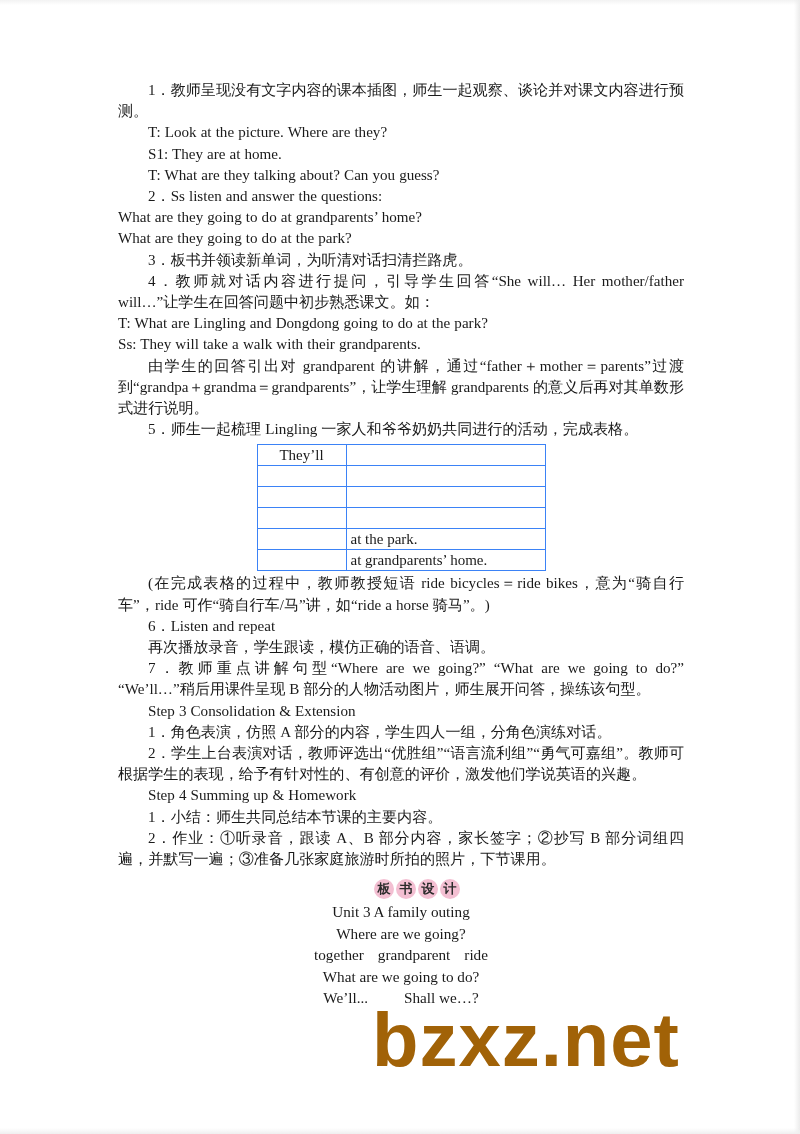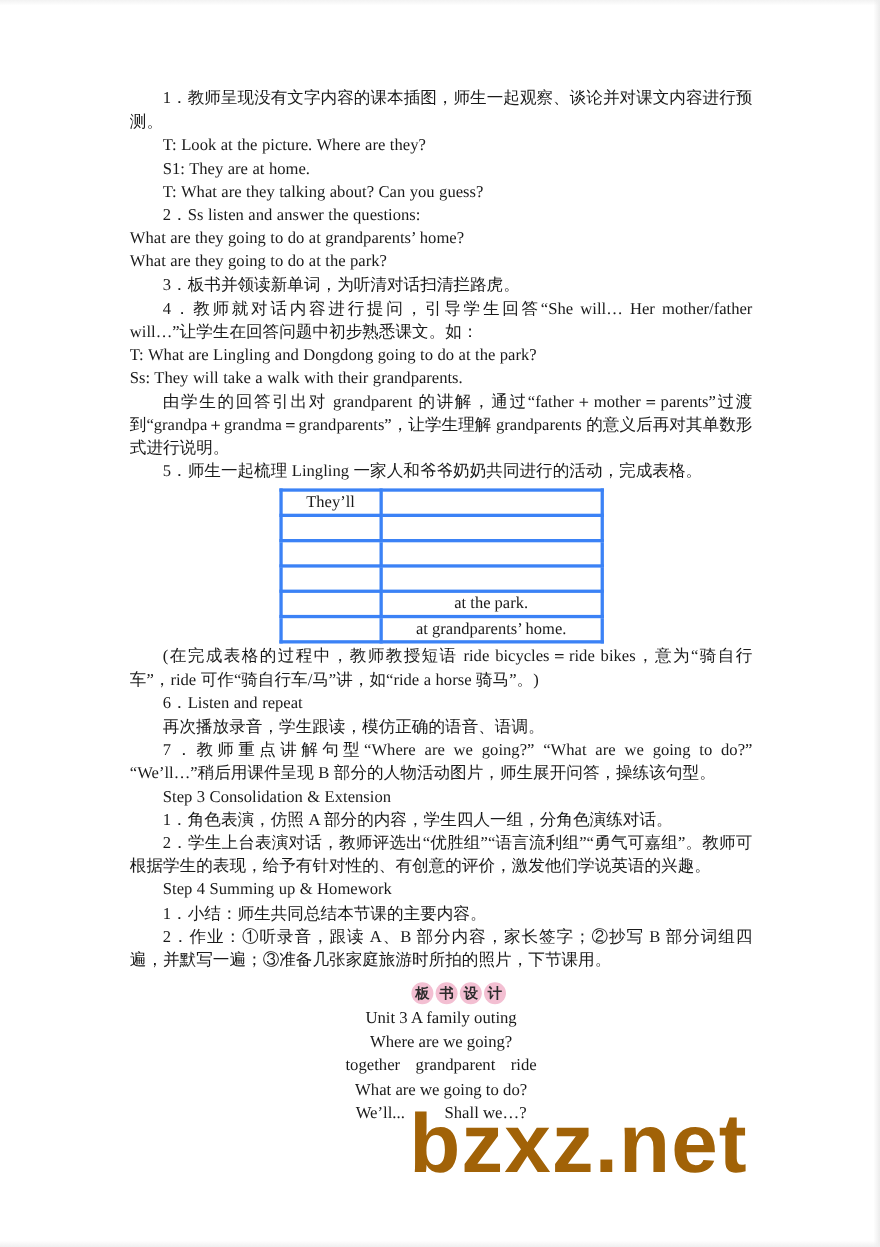--- a/index.html
+++ b/index.html
@@ -87,34 +87,34 @@
     margin: 4px 0 2px 0;
     display: flex;
     justify-content: center;
   }
   table.plan-table {
     border-collapse: collapse;
     width: 272px;
     table-layout: fixed;
   }
   table.plan-table td {
-    border: 3px solid #3b82f6;
+    border: 1px solid #3b82f6;
     height: 20px;
     font-size: 15px;
     line-height: 19px;
     padding: 0 4px;
     vertical-align: middle;
   }
   table.plan-table td.col-a {
     width: 80px;
     text-align: center;
   }
   table.plan-table td.col-b {
     width: 190px;
-    text-align: center;
+    text-align: left;
   }
 
   
   .bb-heading {
     margin: 9px 0 2px 0;
     text-align: center;
     line-height: 1;
   }
   .bb-badge {
     display: inline-block;

